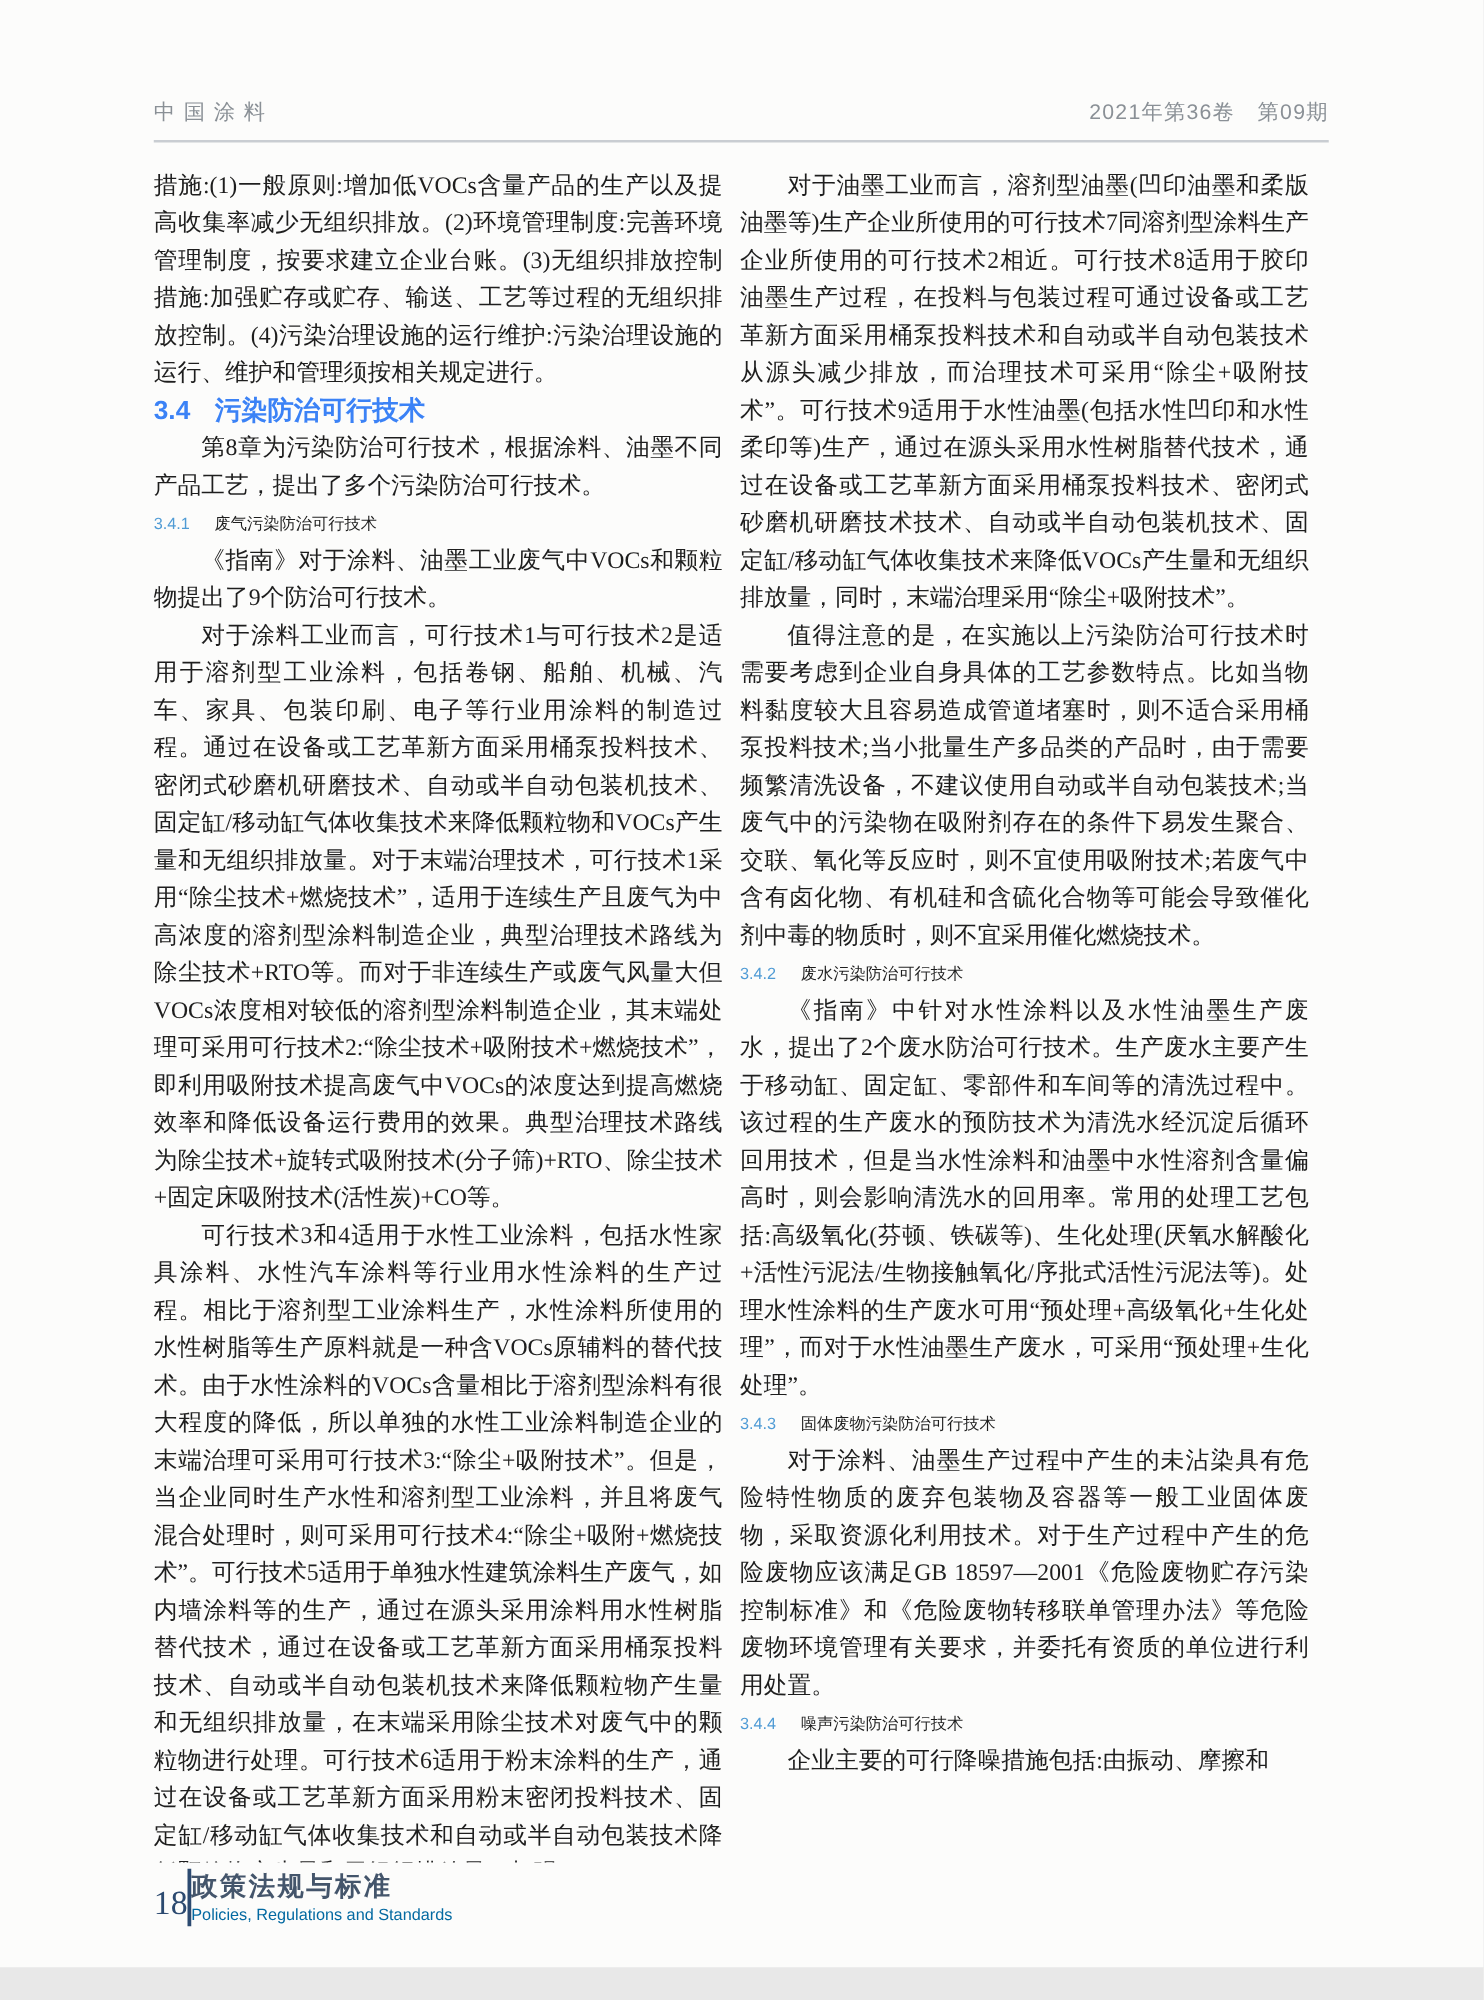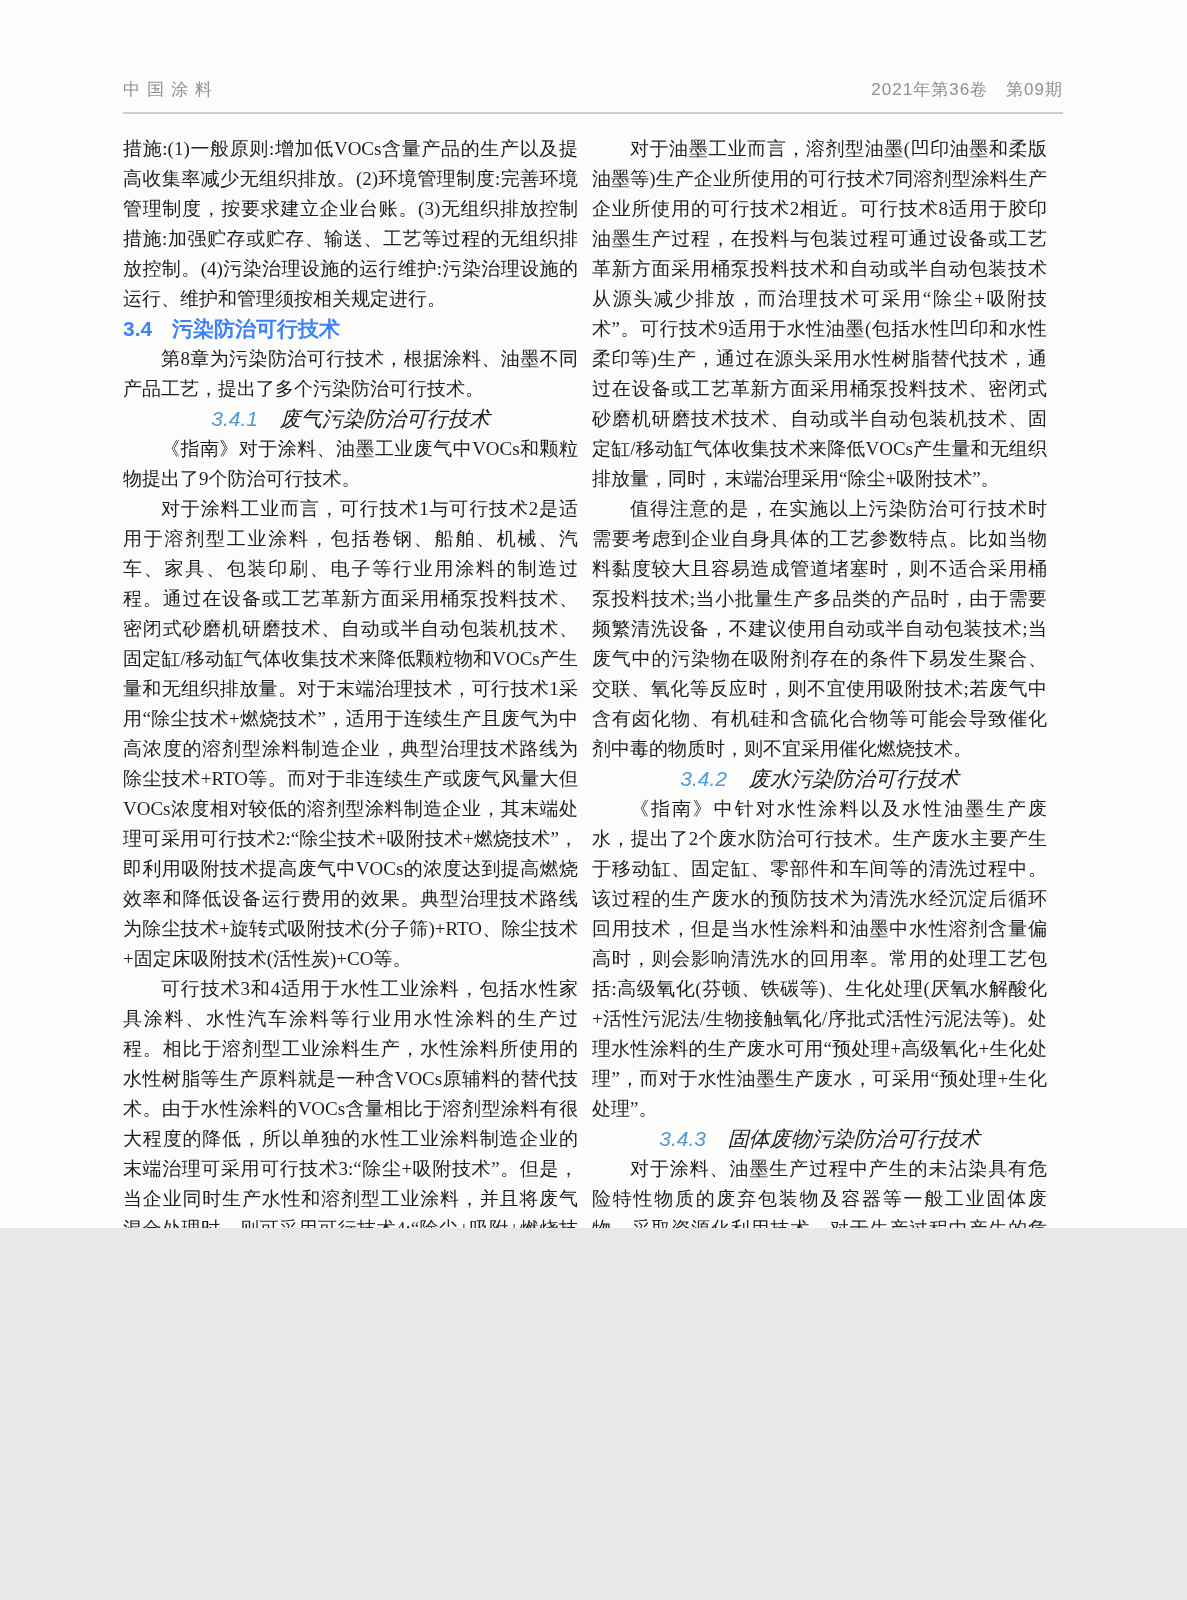--- a/index.html
+++ b/index.html
@@ -1,18 +1,18 @@
 <!DOCTYPE html>
 <html><head>
 <meta charset="utf-8">
 <style>
   html,body { margin:0; padding:0; background:#e8e8e8; }
   .page {
     position:relative;
-    width:1187px; height:1228px;
+    width:1187px; height:1574px;
     margin:0 auto;
     background:#fcfcfb;
     color:#1e1e1e;
     font-family:"Liberation Serif", serif;
     overflow:hidden;
   }
   
   .page-header {
     position:absolute; left:123px; right:124px; top:78px;
     display:flex; justify-content:space-between; align-items:flex-end;
@@ -41,24 +41,23 @@
     margin:0;
     font-family:"Liberation Sans", sans-serif;
     font-size:21px; line-height:30px;
     font-weight:bold; color:#3b82f6;
     text-align:left;
   }
   .h-main .h-num { margin-right:14px; }
   .h-sub {
     margin:0;
     font-family:"Liberation Sans", sans-serif;
-    font-size:21px; line-height:30px;
+    font-size:13px; line-height:30px;
     font-weight:normal; color:#1e1e1e;
-    text-align:center;
-    font-style:italic;
+    text-align:left;
   }
   .h-sub .h-num { color:#4f9bd5; margin-right:16px; }
   
   .page-footer {
     position:absolute; left:123px; top:1495px;
     display:flex; align-items:center; 
     font-family:"Liberation Sans", sans-serif;
   }
   .pg { font-family:"Liberation Serif", serif; font-size:27px; color:#2c4a70; padding-top:8px; }
   .bar { width:3px; height:46px; background:#2c4a70; }

